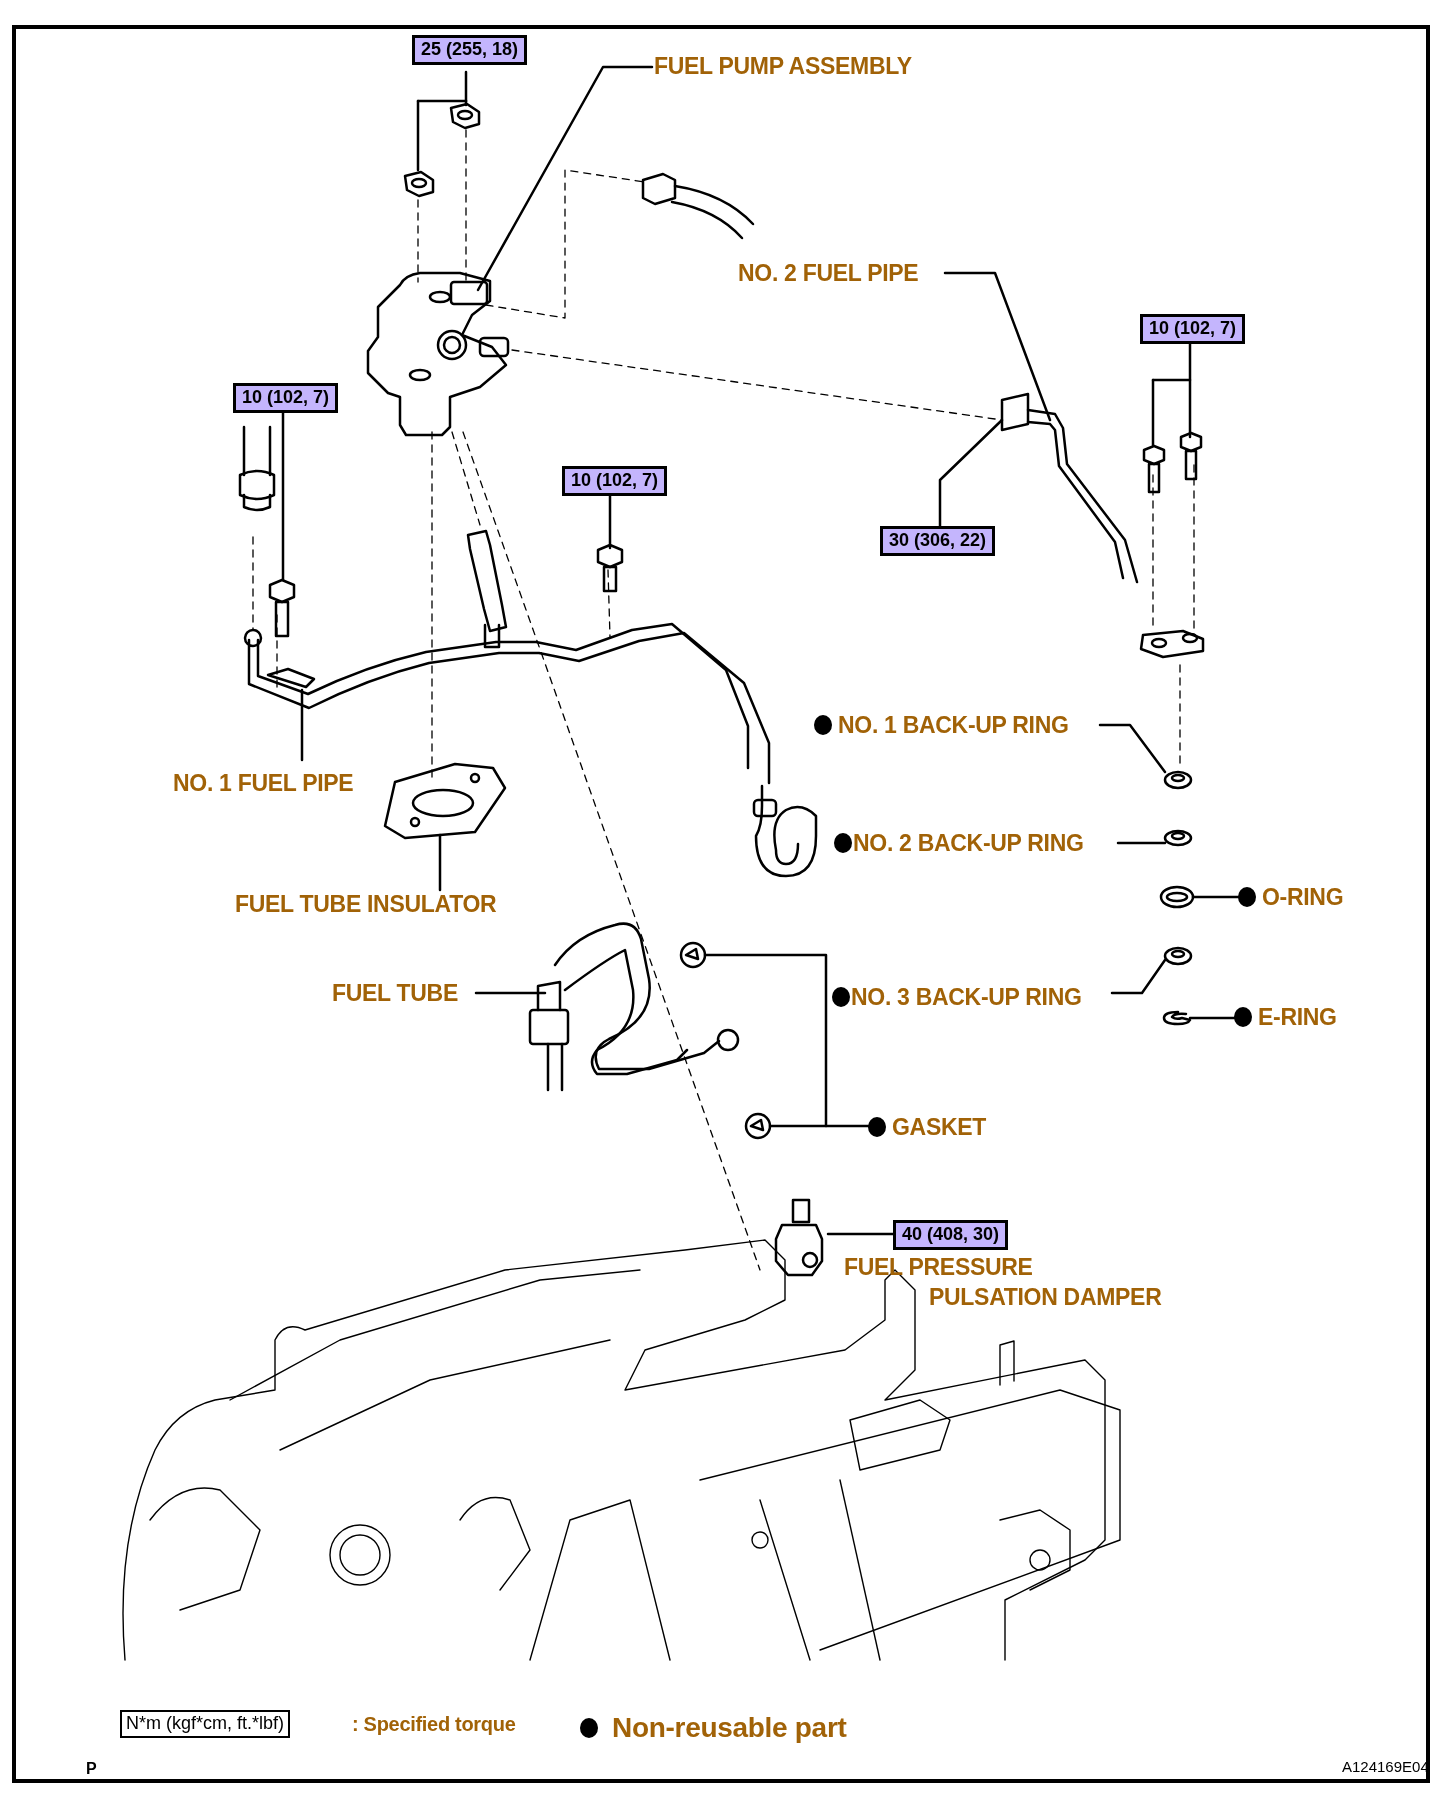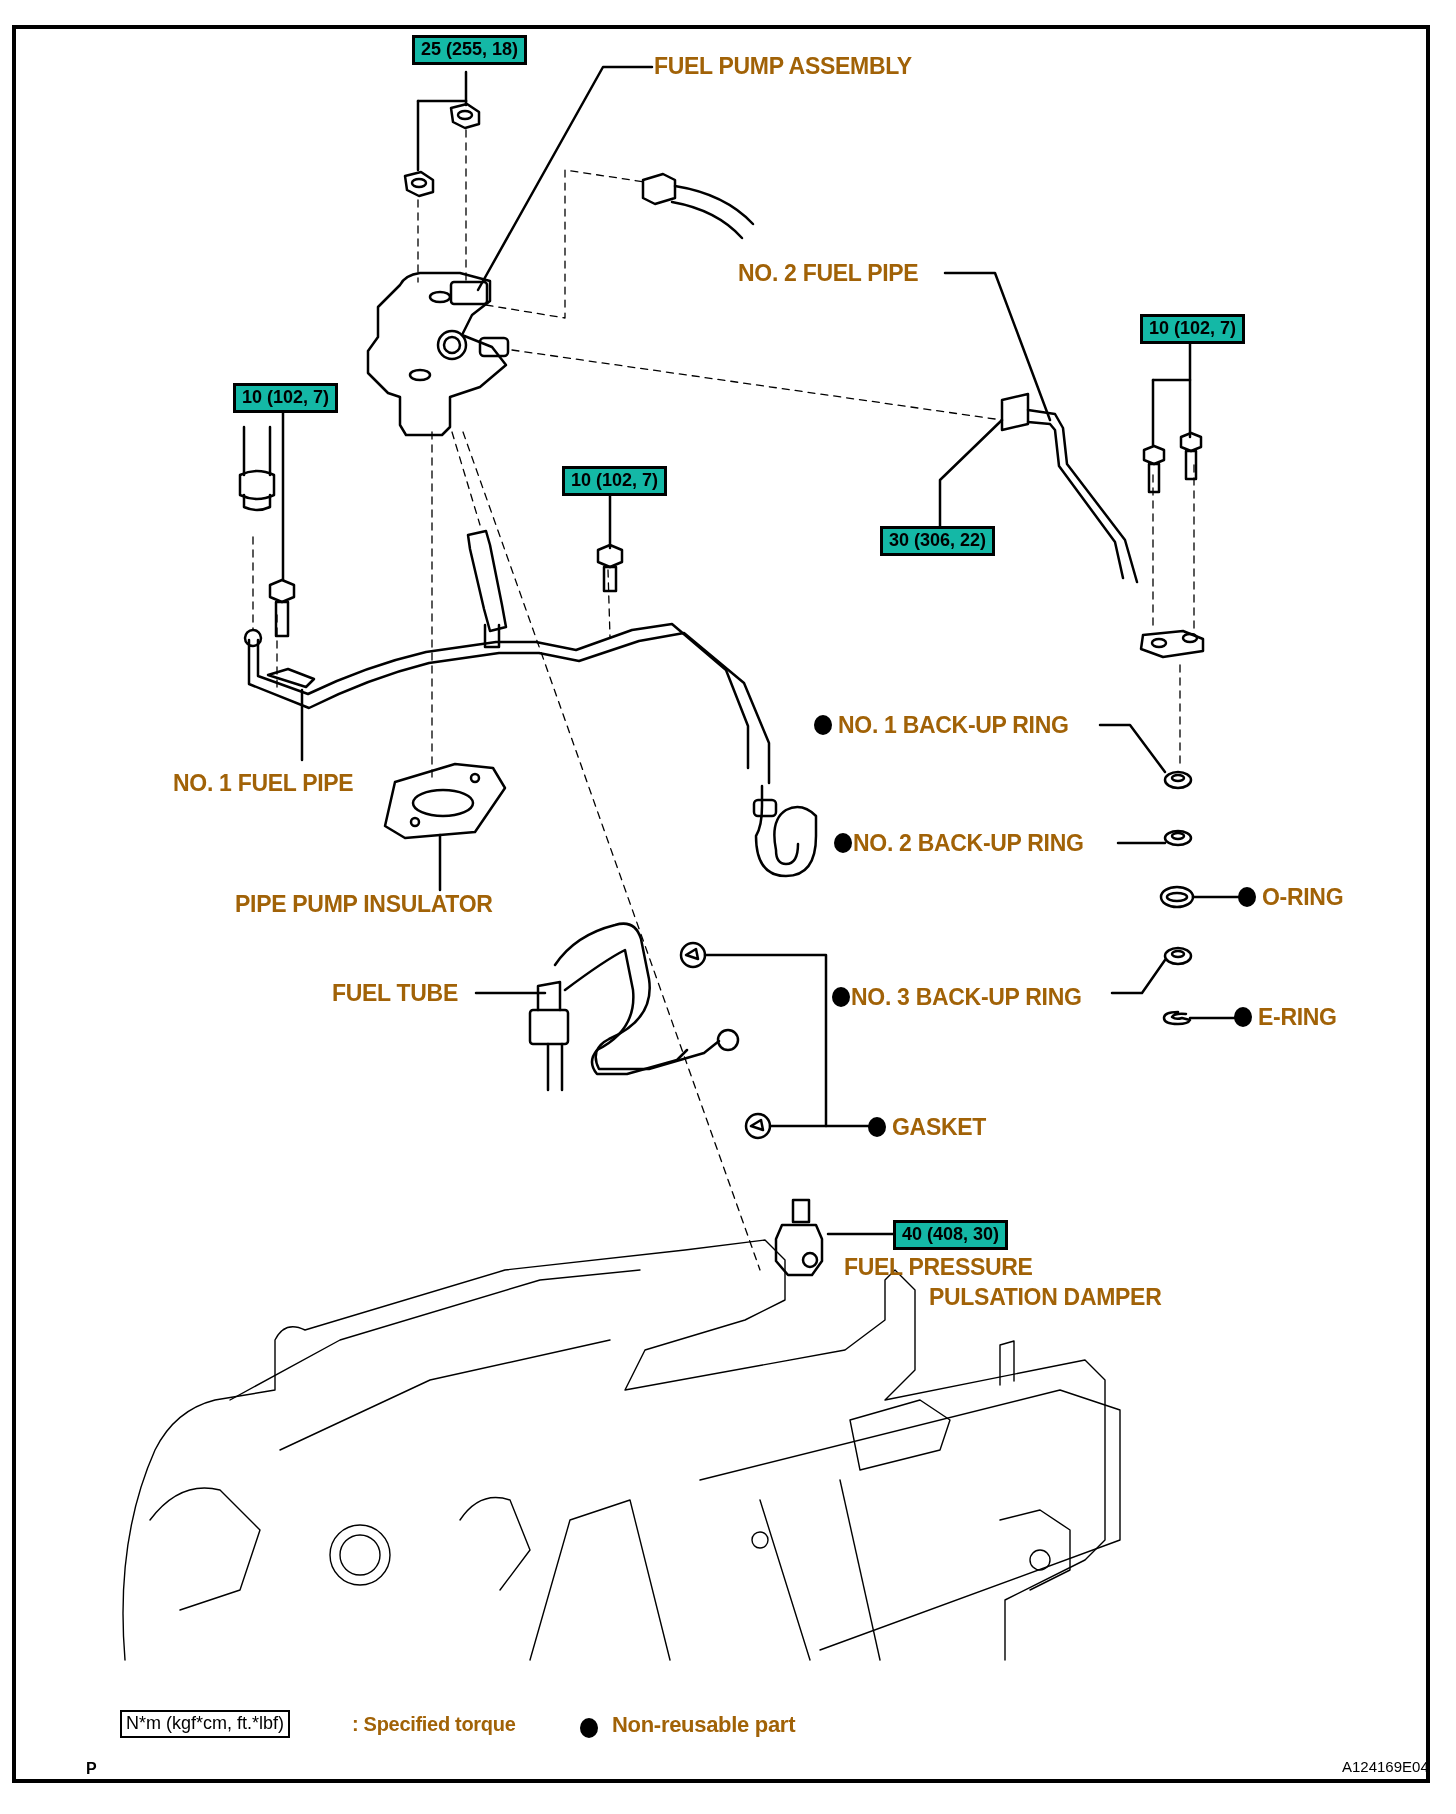--- a/index.html
+++ b/index.html
@@ -1,20 +1,20 @@
 <!DOCTYPE html>
 <html><head>
 <meta charset="utf-8">
 <style>
   html, body { margin:0; padding:0; background:#ffffff; }
   body { width:1456px; height:1814px; position:relative; overflow:hidden; font-family:"Liberation Sans", sans-serif; }
   #frame { position:absolute; left:12px; top:25px; width:1418px; height:1758px; border:4px solid #000; box-sizing:border-box; }
   svg#art { position:absolute; left:0; top:0; width:1456px; height:1814px; }
   .lbl { position:absolute; font-size:23px; color:#a16207; white-space:nowrap; letter-spacing:-0.3px; line-height:1;font-weight:bold; }
-  .torque { position:absolute; font-size:18px; font-weight:bold; border:3px solid #000; padding:2px 6px; background:#14b8a6; white-space:nowrap; line-height:1.1; }
+  .torque { position:absolute; font-size:18px; font-weight:bold; border:3px solid #000; padding:2px 6px; background:#c4b5fd; white-space:nowrap; line-height:1.1; }
   .dot { display:inline-block; width:18px; height:20px; border-radius:50%; background:#000; vertical-align:-2px; margin-right:6px; }
   .legend-box { position:absolute; font-size:18px; border:2.5px solid #000; padding:2px 4px; white-space:nowrap; line-height:1.1; }
   .small { position:absolute; font-size:15px; white-space:nowrap; }
 </style>
 </head>
 <body>
 
 <div id="frame"></div>
 
 <svg id="art" viewBox="0 0 1456 1814">
@@ -216,32 +216,32 @@
 <div class="torque" style="left:412px;top:35px;">25 (255, 18)</div>
 <div class="torque" style="left:233px;top:383px;">10 (102, 7)</div>
 <div class="torque" style="left:562px;top:466px;">10 (102, 7)</div>
 <div class="torque" style="left:1140px;top:314px;">10 (102, 7)</div>
 <div class="torque" style="left:880px;top:526px;">30 (306, 22)</div>
 <div class="torque" style="left:893px;top:1220px;">40 (408, 30)</div>
 
 <div class="lbl" style="left:654px;top:55px;">FUEL PUMP ASSEMBLY</div>
 <div class="lbl" style="left:738px;top:262px;">NO. 2 FUEL PIPE</div>
 <div class="lbl" style="left:173px;top:772px;">NO. 1 FUEL PIPE</div>
-<div class="lbl" style="left:235px;top:893px;">PIPE PUMP INSULATOR</div>
+<div class="lbl" style="left:235px;top:893px;">FUEL TUBE INSULATOR</div>
 <div class="lbl" style="left:332px;top:982px;">FUEL TUBE</div>
 
 <div class="lbl" style="left:814px;top:714px;"><span class="dot"></span><span>NO. 1 BACK-UP RING</span></div>
 <div class="lbl" style="left:834px;top:832px;"><span class="dot" style="margin-right:1px"></span><span>NO. 2 BACK-UP RING</span></div>
 <div class="lbl" style="left:1238px;top:886px;"><span class="dot"></span><span>O-RING</span></div>
 <div class="lbl" style="left:832px;top:986px;"><span class="dot" style="margin-right:1px"></span><span>NO. 3 BACK-UP RING</span></div>
 <div class="lbl" style="left:1234px;top:1006px;"><span class="dot"></span><span>E-RING</span></div>
 <div class="lbl" style="left:868px;top:1116px;"><span class="dot"></span><span>GASKET</span></div>
 
 <div class="lbl" style="left:844px;top:1256px;text-align:right;">FUEL PRESSURE</div>
 <div class="lbl" style="left:892px;top:1286px;margin-left:37px;">PULSATION DAMPER</div>
 
 <div class="legend-box" style="left:120px;top:1710px;">N*m (kgf*cm, ft.*lbf)</div>
 <div class="lbl" style="left:352px;top:1714px;font-size:20px;">: Specified torque</div>
 <span class="dot" style="position:absolute;left:580px;top:1718px;"></span>
-<div class="lbl" style="left:612px;top:1714px;font-size:22px;">Non-reusable part</div>
+<div class="lbl" style="left:612px;top:1714px;font-size:28px;">Non-reusable part</div>
 
 <div class="small" style="left:86px;top:1760px;font-weight:bold;font-size:16px;">P</div>
 <div class="small" style="left:1342px;top:1758px;">A124169E04</div>
 
 </body></html>

